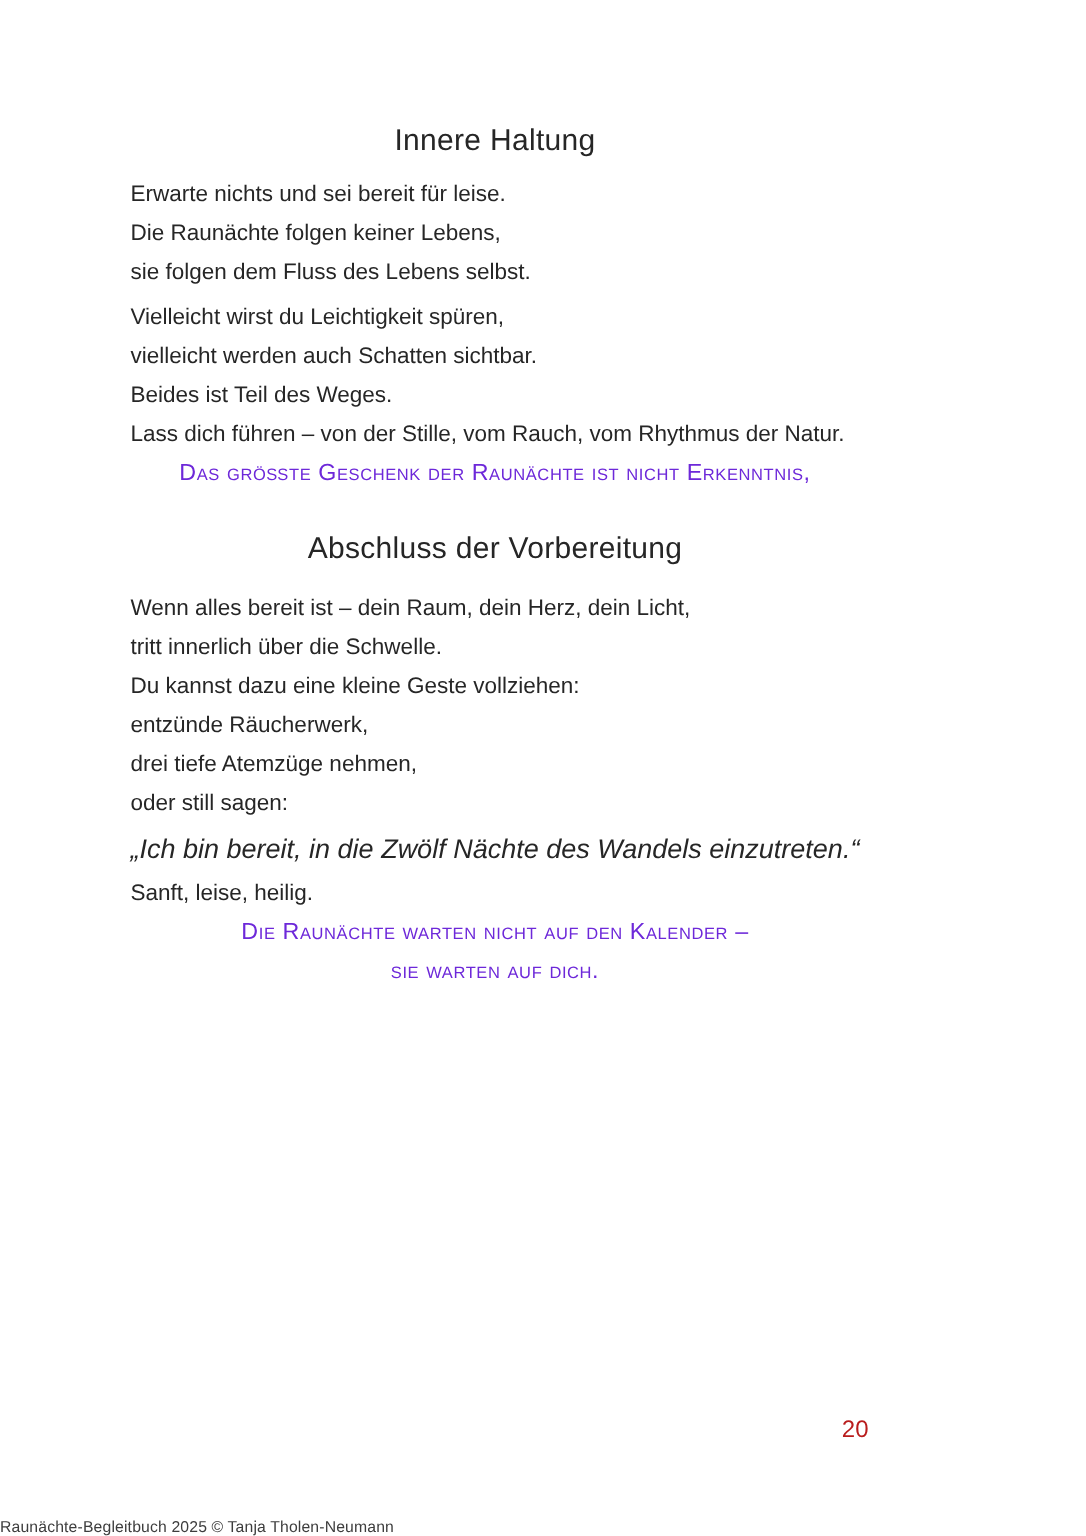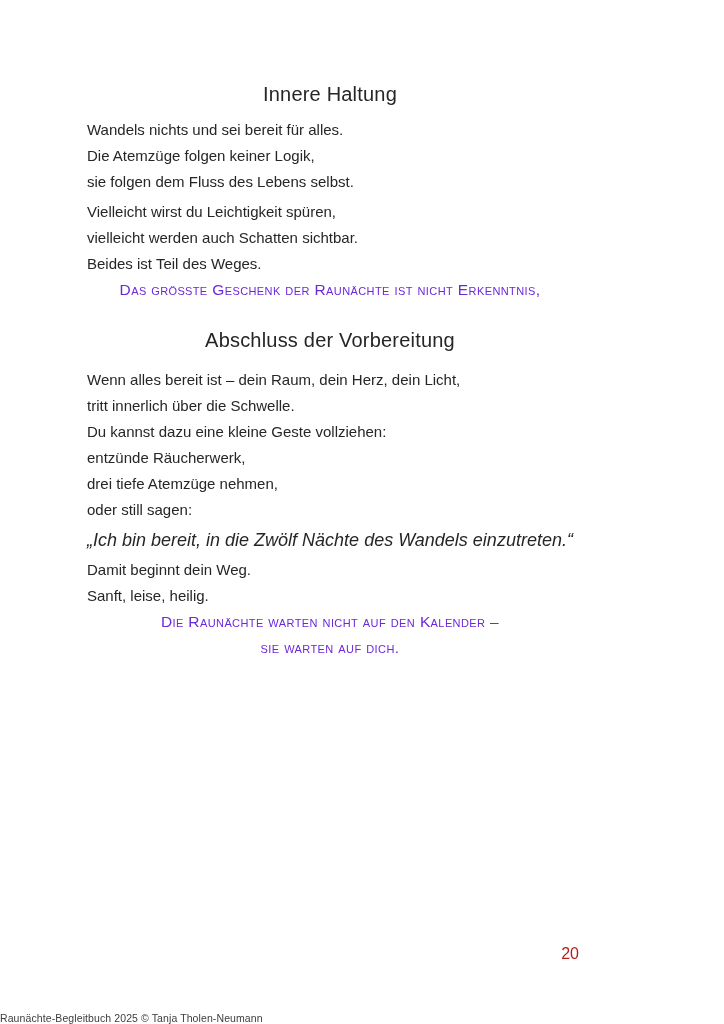--- a/index.html
+++ b/index.html
@@ -81,29 +81,30 @@
 </style>
 </head>
 <body>
 
 <div class="page">
   <div class="content">
 
     <h1 class="section-heading">Innere Haltung</h1>
 
     <div class="para">
-      <div class="line">Wandels nichts und sei bereit für alles.</div>
-      <div class="line">Die Atemzüge folgen keiner Logik,</div>
+      <div class="line">Erwarte nichts und sei bereit für leise.</div>
+      <div class="line">Die Raunächte folgen keiner Lebens,</div>
       <div class="line">sie folgen dem Fluss des Lebens selbst.</div>
     </div>
 
     <div class="para tight">
       <div class="line">Vielleicht wirst du Leichtigkeit spüren,</div>
       <div class="line">vielleicht werden auch Schatten sichtbar.</div>
       <div class="line">Beides ist Teil des Weges.</div>
+      <div class="line">Lass dich führen – von der Stille, vom Rauch, vom Rhythmus der Natur.</div>
     </div>
 
     <div class="quote-block">
       <div class="line">Das größte Geschenk der Raunächte ist nicht Erkenntnis,</div>
     </div>
 
     <h1 class="section-heading second">Abschluss der Vorbereitung</h1>
 
     <div class="para">
       <div class="line">Wenn alles bereit ist – dein Raum, dein Herz, dein Licht,</div>
@@ -112,21 +113,20 @@
       <div class="line">entzünde Räucherwerk,</div>
       <div class="line">drei tiefe Atemzüge nehmen,</div>
       <div class="line">oder still sagen:</div>
     </div>
 
     <div class="para italic-quote">
       <div class="line">„Ich bin bereit, in die Zwölf Nächte des Wandels einzutreten.“</div>
     </div>
 
     <div class="para tight">
-      <div class="line">Damit beginnt dein Weg.</div>
       <div class="line">Sanft, leise, heilig.</div>
     </div>
 
     <div class="quote-block">
       <div class="line">Die Raunächte warten nicht auf den Kalender –</div>
       <div class="line">sie warten auf dich.</div>
     </div>
 
   </div>
 

